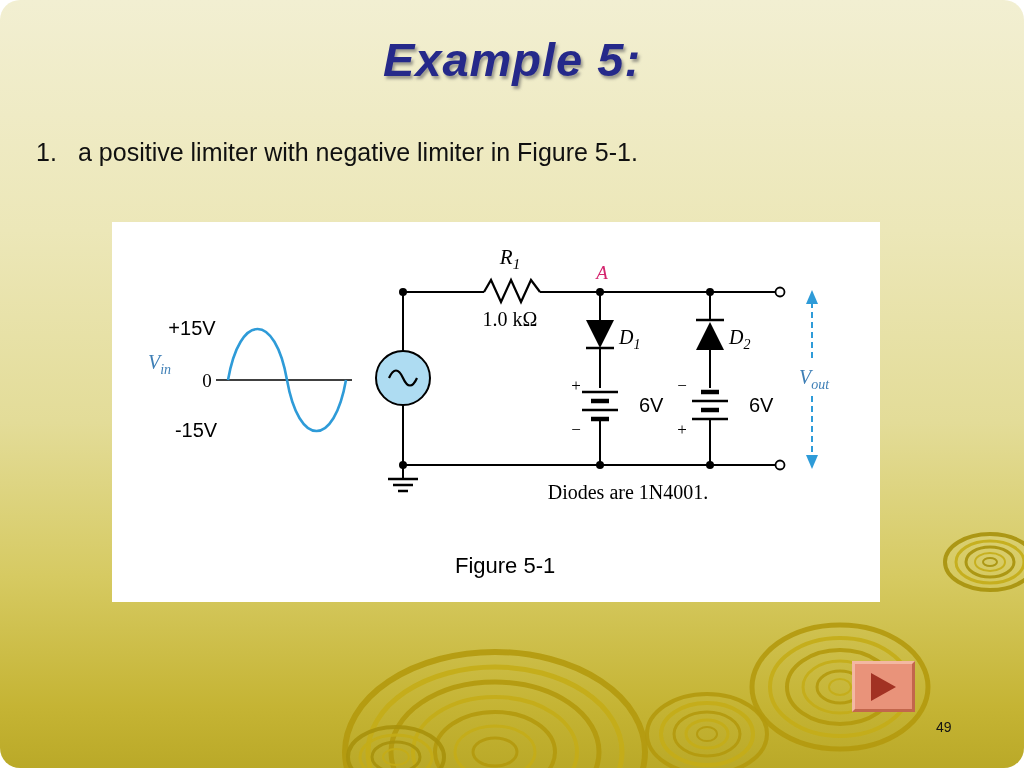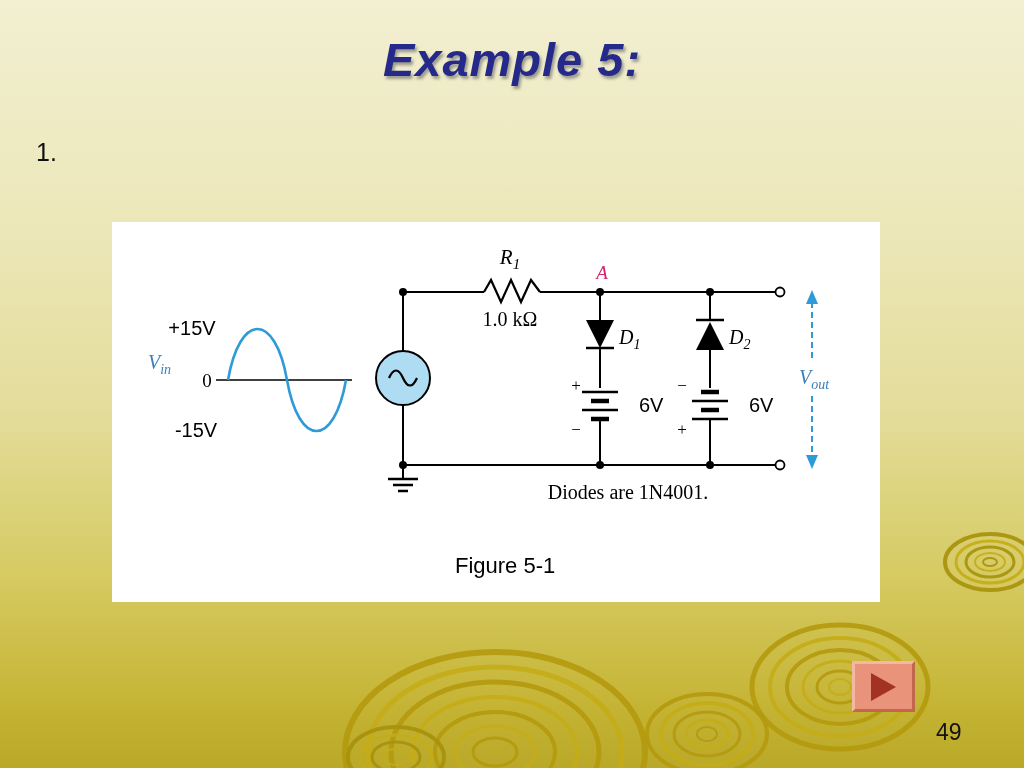--- a/index.html
+++ b/index.html
@@ -1,19 +1,20 @@
 <!DOCTYPE html>
 <html><head>
 <meta charset="utf-8">
 <style>
   html,body{margin:0;padding:0;}
   .slide{
     position:relative;width:1024px;height:768px;overflow:hidden;
     font-family:"Liberation Sans",sans-serif;
     background:linear-gradient(180deg,#f2efd2 0%,#ece7b8 30%,#e3dc98 55%,#d6ca62 75%,#c5b434 92%,#baa928 100%);
+    border-radius:20px;
   }
   .deco-svg{position:absolute;left:0;top:0;width:1024px;height:768px;}
   .title{
     position:absolute;top:32px;left:0;width:100%;text-align:center;
     font-size:47px;font-weight:bold;font-style:italic;color:#25298a;
     text-shadow:2px 3px 3px rgba(100,100,100,.6);letter-spacing:1px;
   }
   .body-text{
     position:absolute;left:36px;top:136px;width:950px;
     font-size:25px;color:#101010;display:flex;line-height:33px;
@@ -28,21 +29,21 @@
     background:#e9937a;box-sizing:border-box;cursor:pointer;
     border-top:3px solid #f3b8a2;border-left:3px solid #f3b8a2;
     border-bottom:3px solid #c2664c;border-right:3px solid #c2664c;
     display:flex;align-items:center;justify-content:center;
   }
   .play-icon{
     width:0;height:0;
     border-top:14px solid transparent;border-bottom:14px solid transparent;
     border-left:25px solid #a23223;
   }
-  .page-number{position:absolute;left:936px;top:719px;font-size:23px;color:#141414;}
+  .page-number{position:absolute;left:936px;top:719px;font-size:14px;color:#141414;}
 </style>
 </head>
 <body>
 
 <div class="slide">
 
   <svg class="deco-svg" viewBox="0 0 1024 768">
     <g fill="none" opacity="0.9">
       <ellipse cx="495" cy="752" rx="150" ry="100" stroke="#b49a0e" stroke-width="6"></ellipse>
       <ellipse cx="495" cy="752" rx="127" ry="85" stroke="#c5ad18" stroke-width="5"></ellipse>
@@ -80,20 +81,21 @@
       <ellipse cx="396" cy="757" rx="24" ry="15" stroke="#a8920c" stroke-width="3"></ellipse>
       <ellipse cx="396" cy="757" rx="13" ry="8" stroke="#c5ad18" stroke-width="2"></ellipse>
     </g>
   </svg>
 
   <div class="title">Example 5:</div>
 
   <div class="body-text">
     <div class="body-num">1.</div>
     <div class="body-lines">
+      <div>a positive limiter with negative limiter in Figure 5-1.</div>
     </div>
   </div>
 
   <div class="figure-panel">
     <svg class="circuit" viewBox="0 0 768 380">
 
       <g>
         <text x="80" y="113" font-size="20" text-anchor="middle" font-family="Liberation Sans, sans-serif">+15V</text>
         <text x="36" y="147" font-size="20" font-style="italic" font-family="Liberation Serif, serif" fill="#3E7FB6"><tspan>V</tspan><tspan dy="5" font-size="14">in</tspan></text>
         <text x="95" y="165" font-size="19" text-anchor="middle" font-family="Liberation Serif, serif">0</text>

